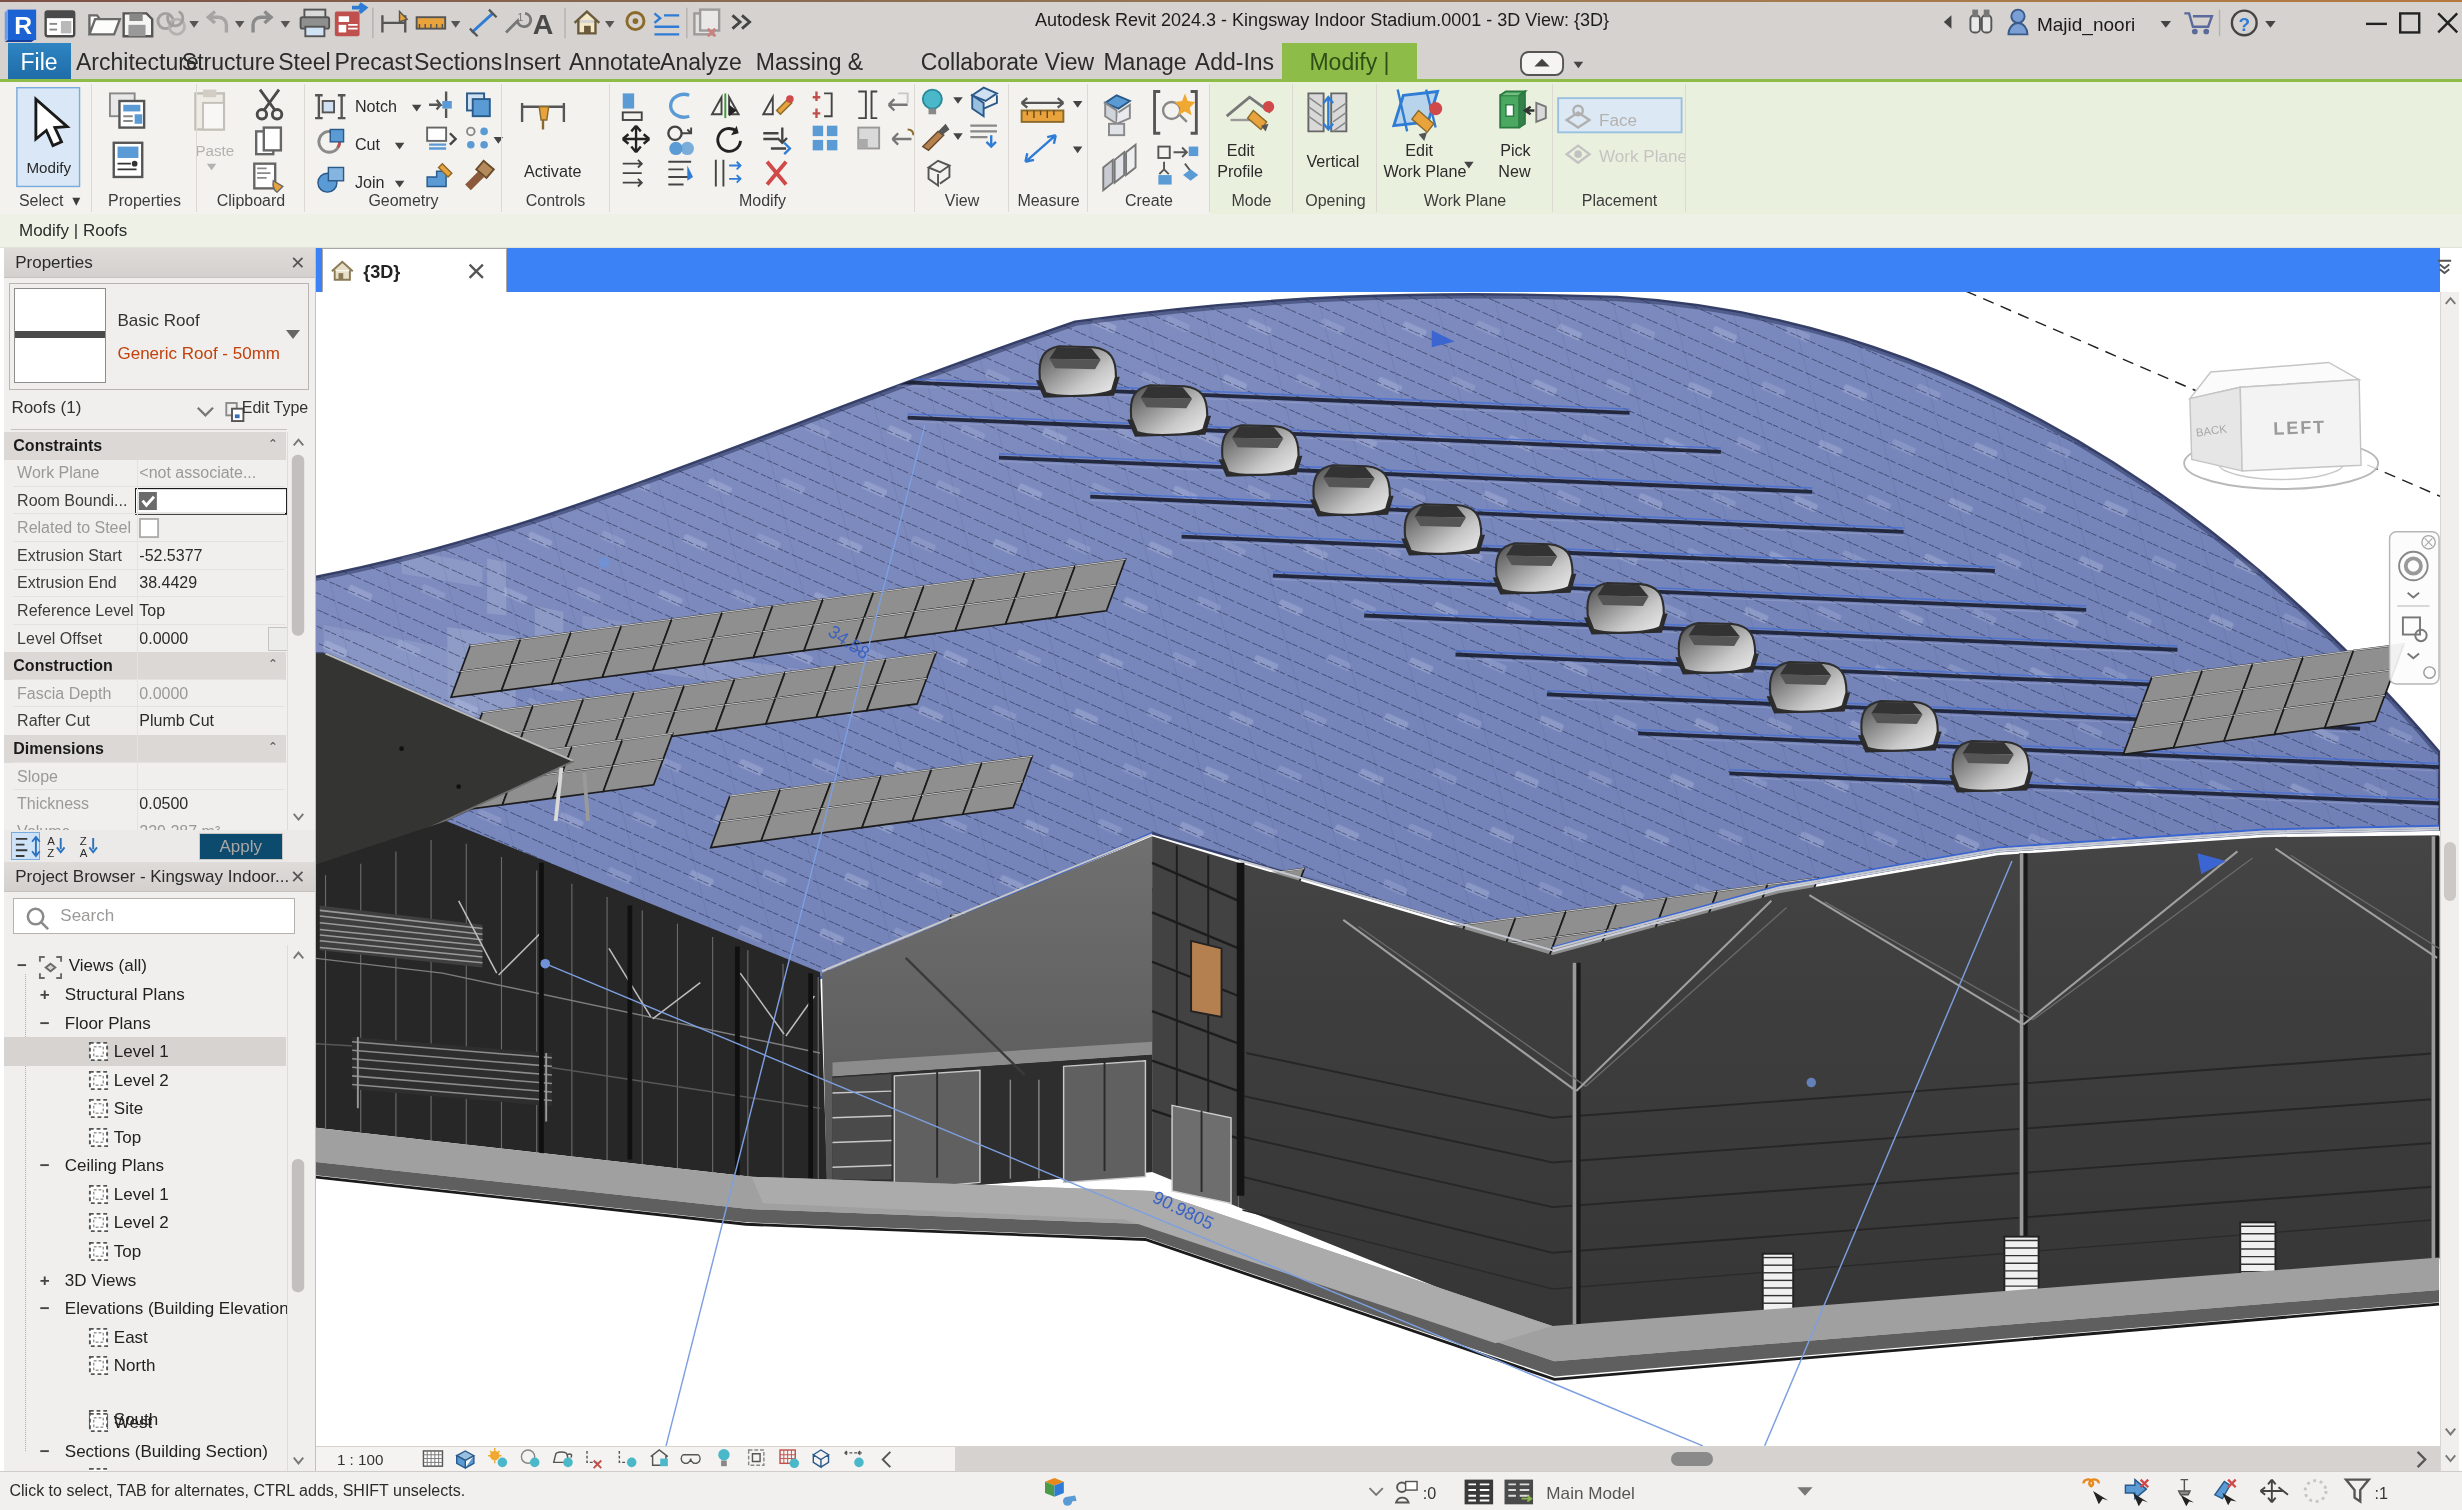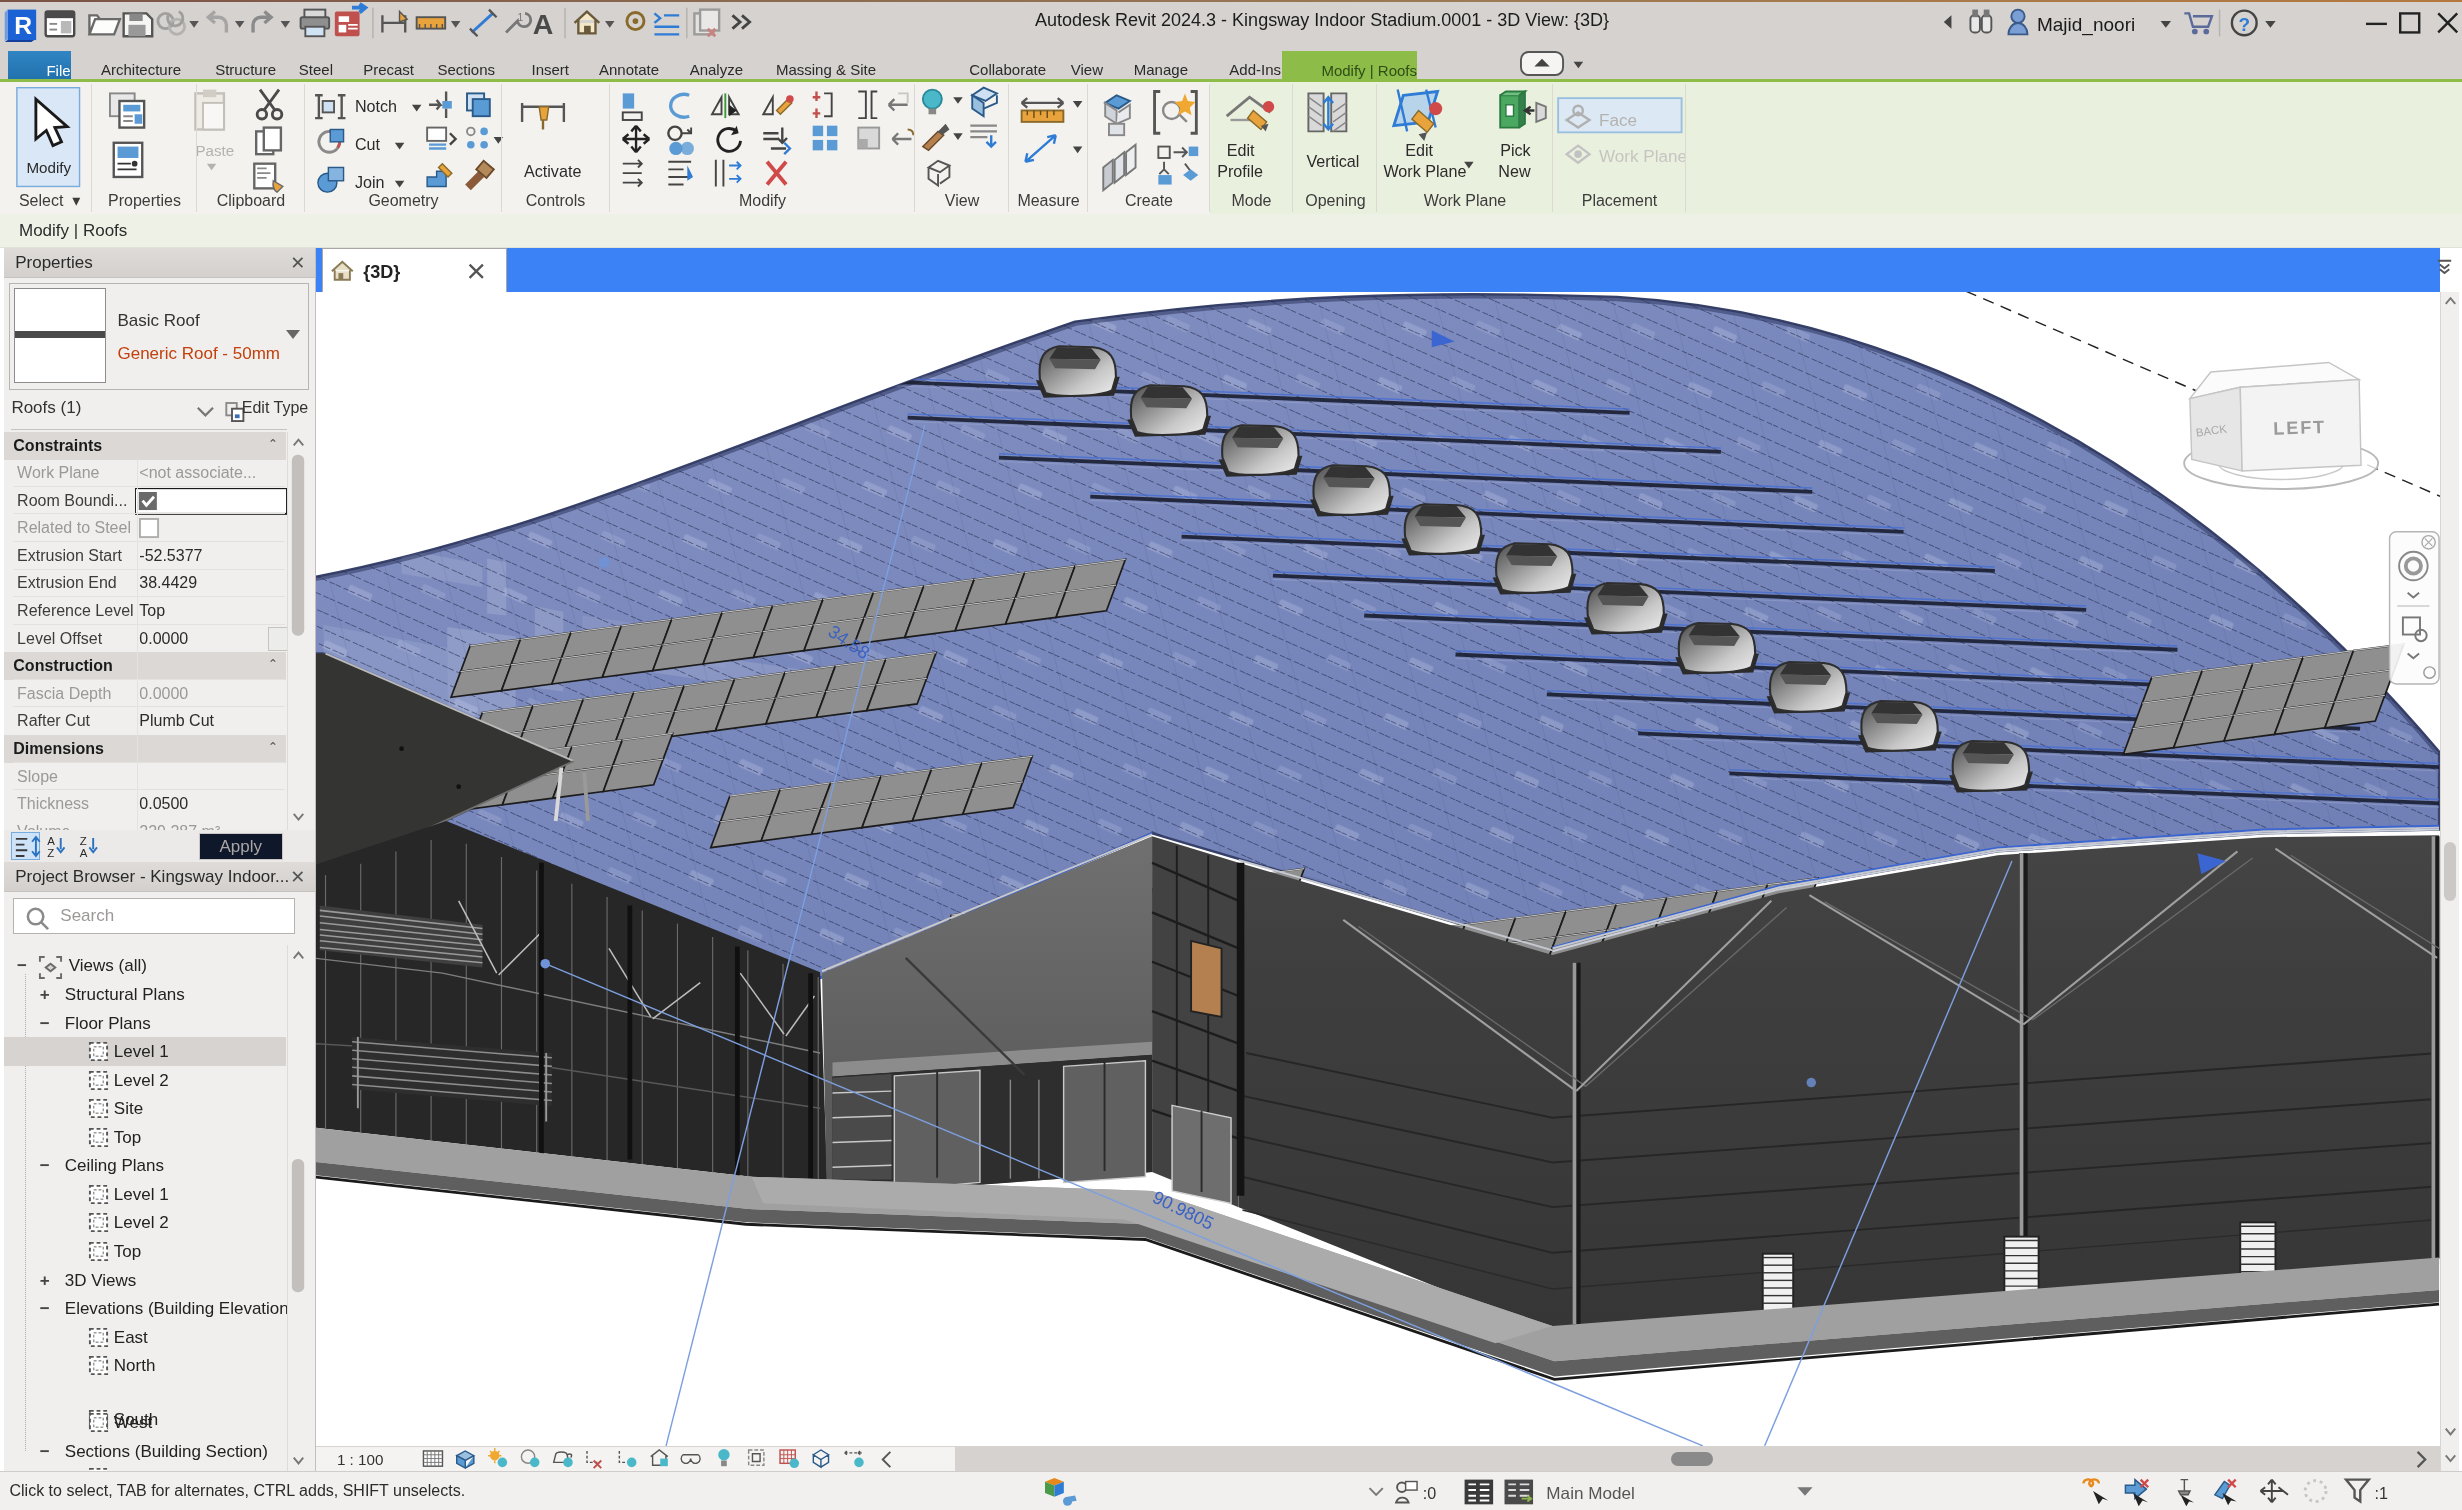--- a/index.html
+++ b/index.html
@@ -3,21 +3,21 @@
 *{margin:0;padding:0;box-sizing:border-box}
 html,body{width:2462px;height:1510px;overflow:hidden;font-family:"Liberation Sans",sans-serif;background:#d5d2cf}
 .abs{position:absolute}
 #app{position:relative;width:2462px;height:1510px;background:#fff}
 
 #titlebar{left:0;top:0;width:2462px;height:43px;background:#d5d2cf}
 #topborder{left:0;top:0;width:2462px;height:1.9px;background:linear-gradient(90deg,#7c5146,#8a6a50 30%,#9c7a55 60%,#b5793f)}
 #title{position:absolute;top:9.5px;left:856px;width:932px;text-align:center;font-size:18px;color:#1c1c1c;white-space:nowrap}
 
 #tabrow{left:0;top:43px;width:2462px;height:39px;background:#d5d2cf}
-.rtab{position:absolute;top:8px;height:36px;line-height:38px;font-size:15px;color:#2b2b2b;text-align:right}
+.rtab{position:absolute;top:0;height:36px;line-height:38px;font-size:23px;color:#2b2b2b;text-align:center}
 #tab-file{left:7.6px;width:63px;background:linear-gradient(180deg,#2f85c2,#1d6aa6);color:#fff;height:39px;line-height:39px}
 #tab-mod{background:#8dbc49;color:#2e4e15;height:39px;line-height:39px}
 #greenline{left:0;top:79px;width:2462px;height:2.9px;background:#8dbc49}
 
 #ribbon{left:0;top:82px;width:2462px;height:132px;background:#f3f2ee}
 #ribbon .ctx{position:absolute;left:1210px;top:0;width:1253px;height:132px;background:#eaf0de}
 .plabel{position:absolute;top:107px;height:25px;line-height:23px;font-size:16px;color:#3c3c3c;text-align:center}
 .psep{position:absolute;top:1.9px;width:1px;height:128px;background:#dcd9d2}
 
 #ctxbar{left:0;top:214px;width:2462px;height:34px;background:#eef2e6;border-bottom:1px solid #dfe3d8}
@@ -628,21 +628,21 @@
             <text x="0" y="11" font-size="12" stroke="none" fill="#2a2a2a">A</text>
             <text x="0" y="24" font-size="12" stroke="none" fill="#2a2a2a">Z</text>
             <path d="M14 16 v-12 M10 14 l4 5 4-5" stroke="#2a72c0"></path>
           </g>
 <g transform="translate(70,0)" stroke="#3a3a3a" stroke-width="2" fill="none">
             <text x="0" y="11" font-size="12" stroke="none" fill="#2a2a2a">Z</text>
             <text x="0" y="24" font-size="12" stroke="none" fill="#2a2a2a">A</text>
             <path d="M14 16 v-12 M10 14 l4 5 4-5" stroke="#2a72c0"></path>
           </g>
 </svg>
-<div class="abs" style="left:195px;top:2.9px;width:84px;height:27px;background:#0f172a;border:1px solid #c9c6c3;text-align:center;line-height:25px;font-size:17px;color:#a9a7a5">Apply</div>
+<div class="abs" style="left:195px;top:2.9px;width:84px;height:27px;background:#0c4a6e;border:1px solid #c9c6c3;text-align:center;line-height:25px;font-size:17px;color:#a9a7a5">Apply</div>
 </div>
 
 <div class="phead" style="top:614px">
         <span>Project Browser - Kingsway Indoor...</span>
         <span class="x">✕</span>
       </div>
 <div class="abs" style="left:9.5px;top:650px;width:282px;height:36px;background:#fff;border:1px solid #b5b2af">
 <svg class="abs" style="left:9.5px;top:5.7px" width="27" height="27" viewBox="0 0 28 28">
           <circle cx="12" cy="12" r="8" fill="none" stroke="#8a8a8a" stroke-width="2.6"></circle>
           <path d="M18 18 l7 7" stroke="#8a8a8a" stroke-width="2.6"></path>

